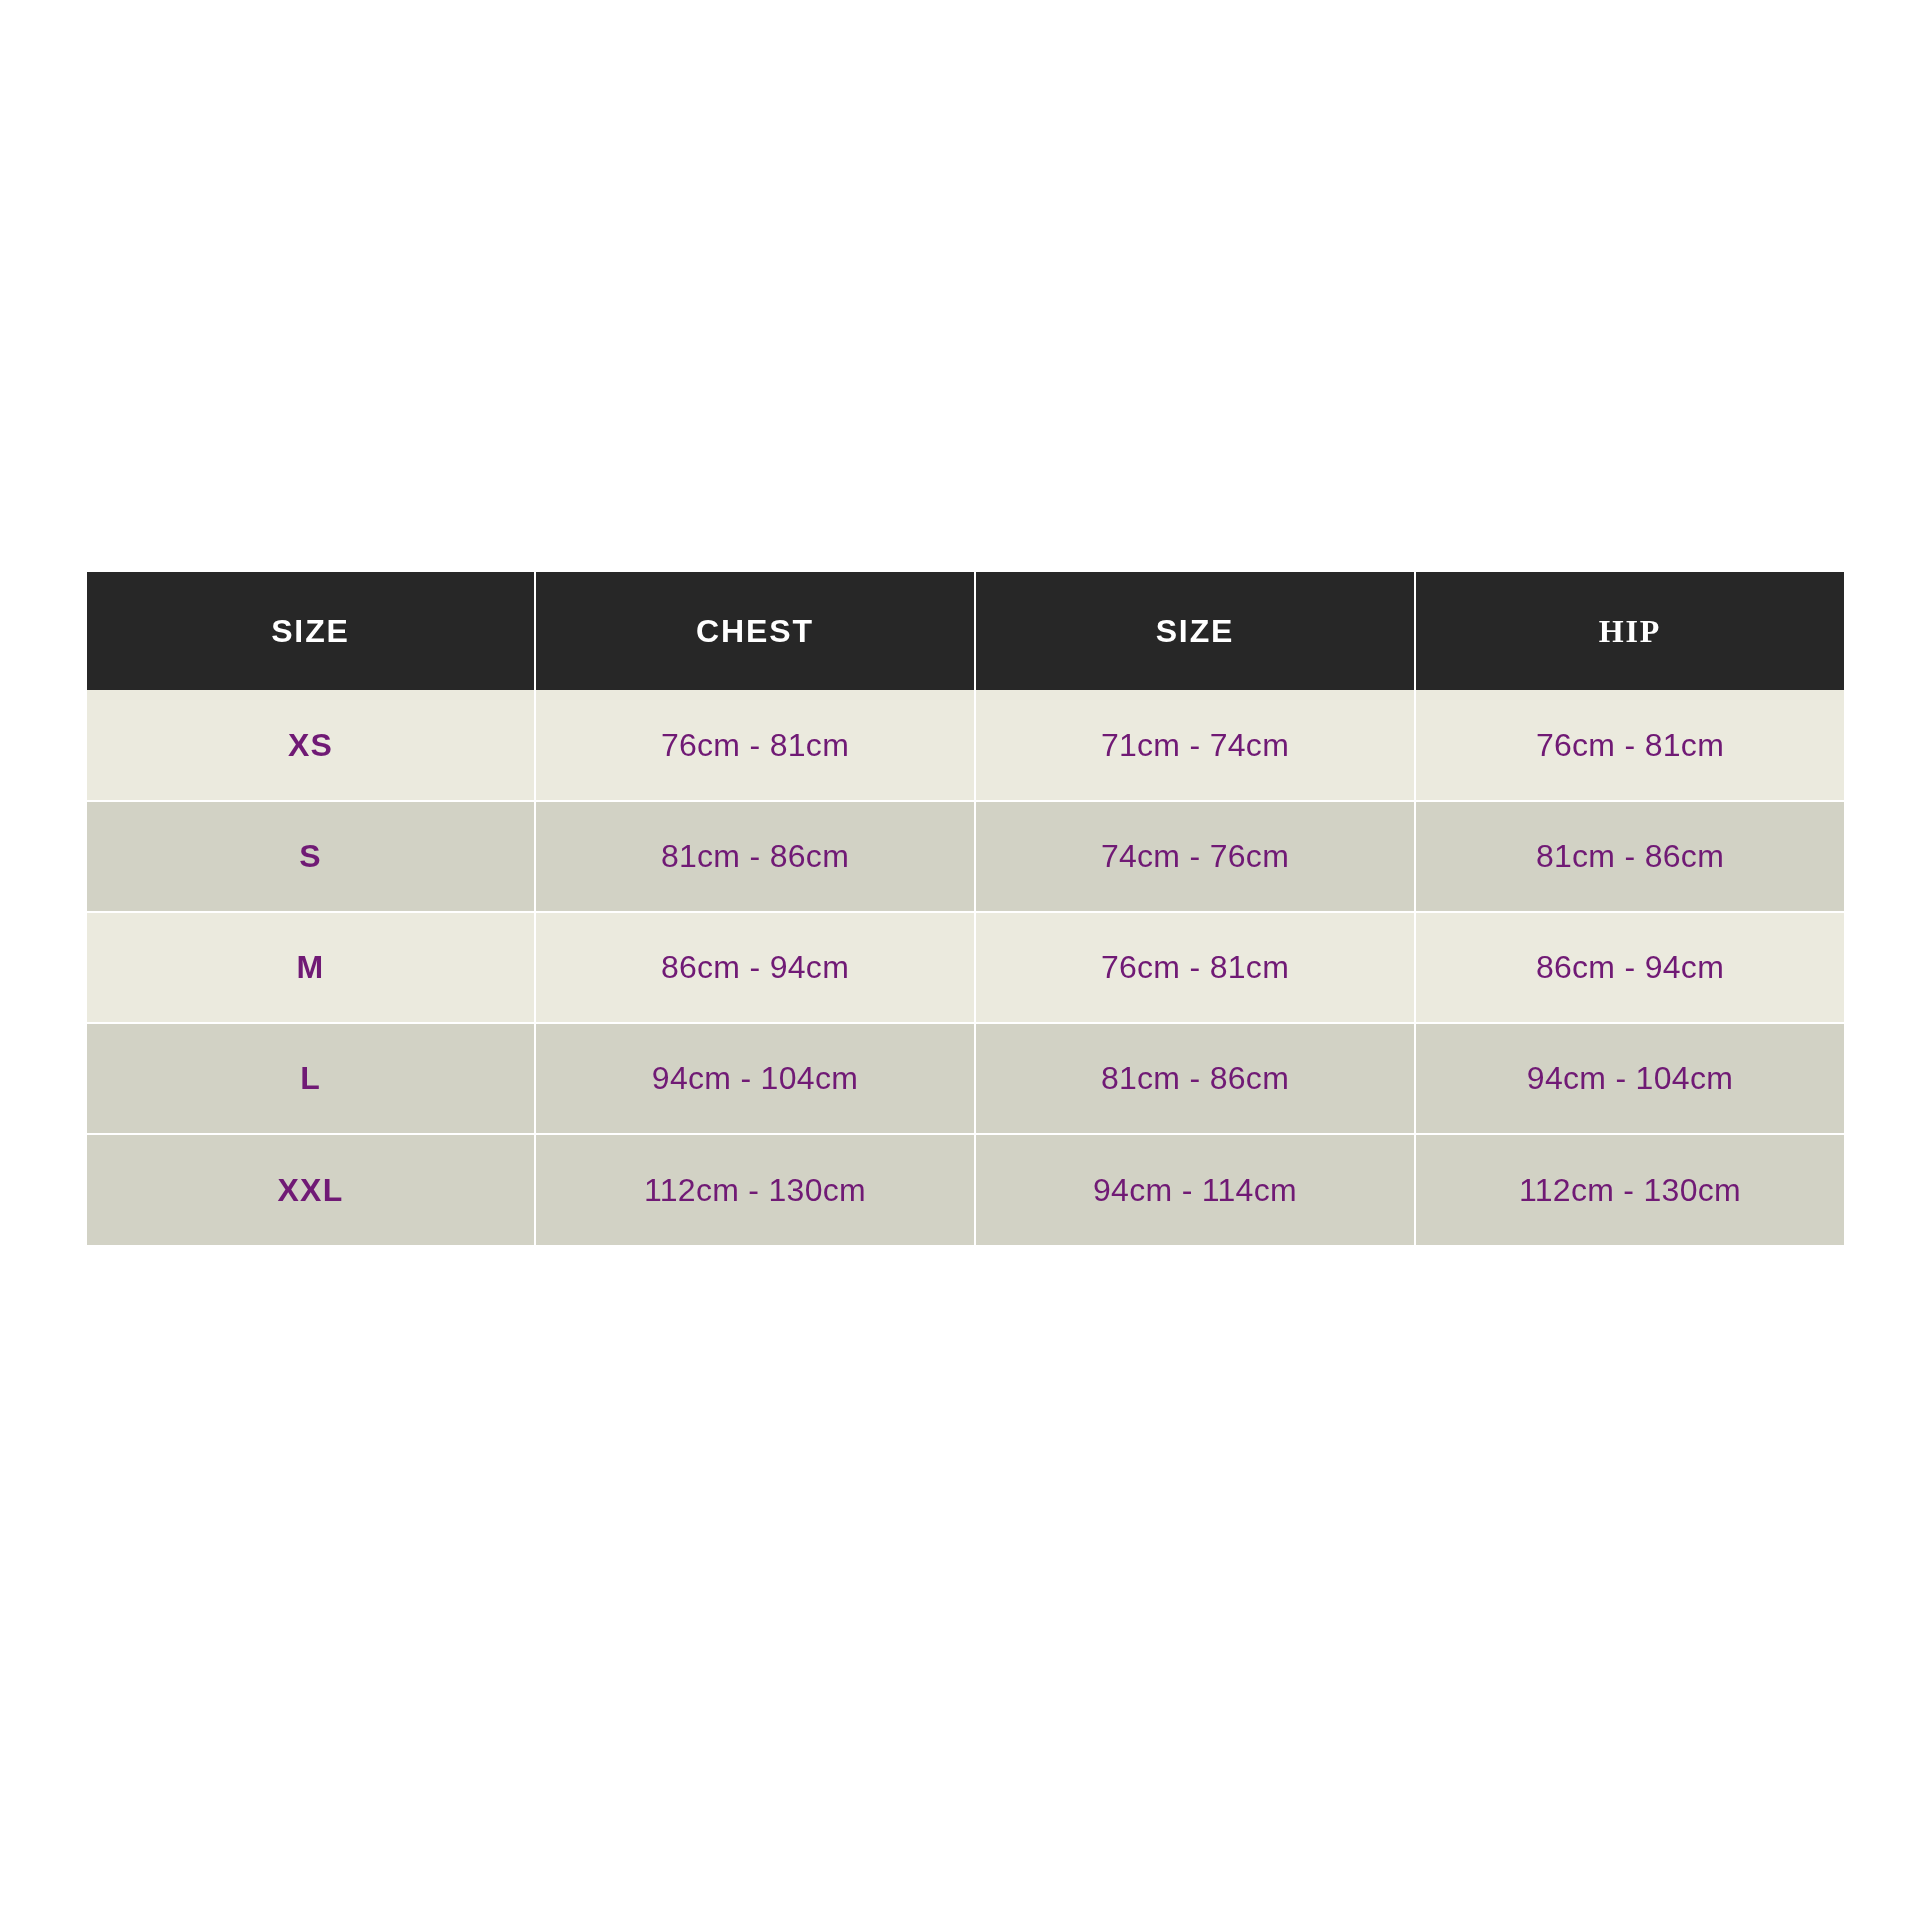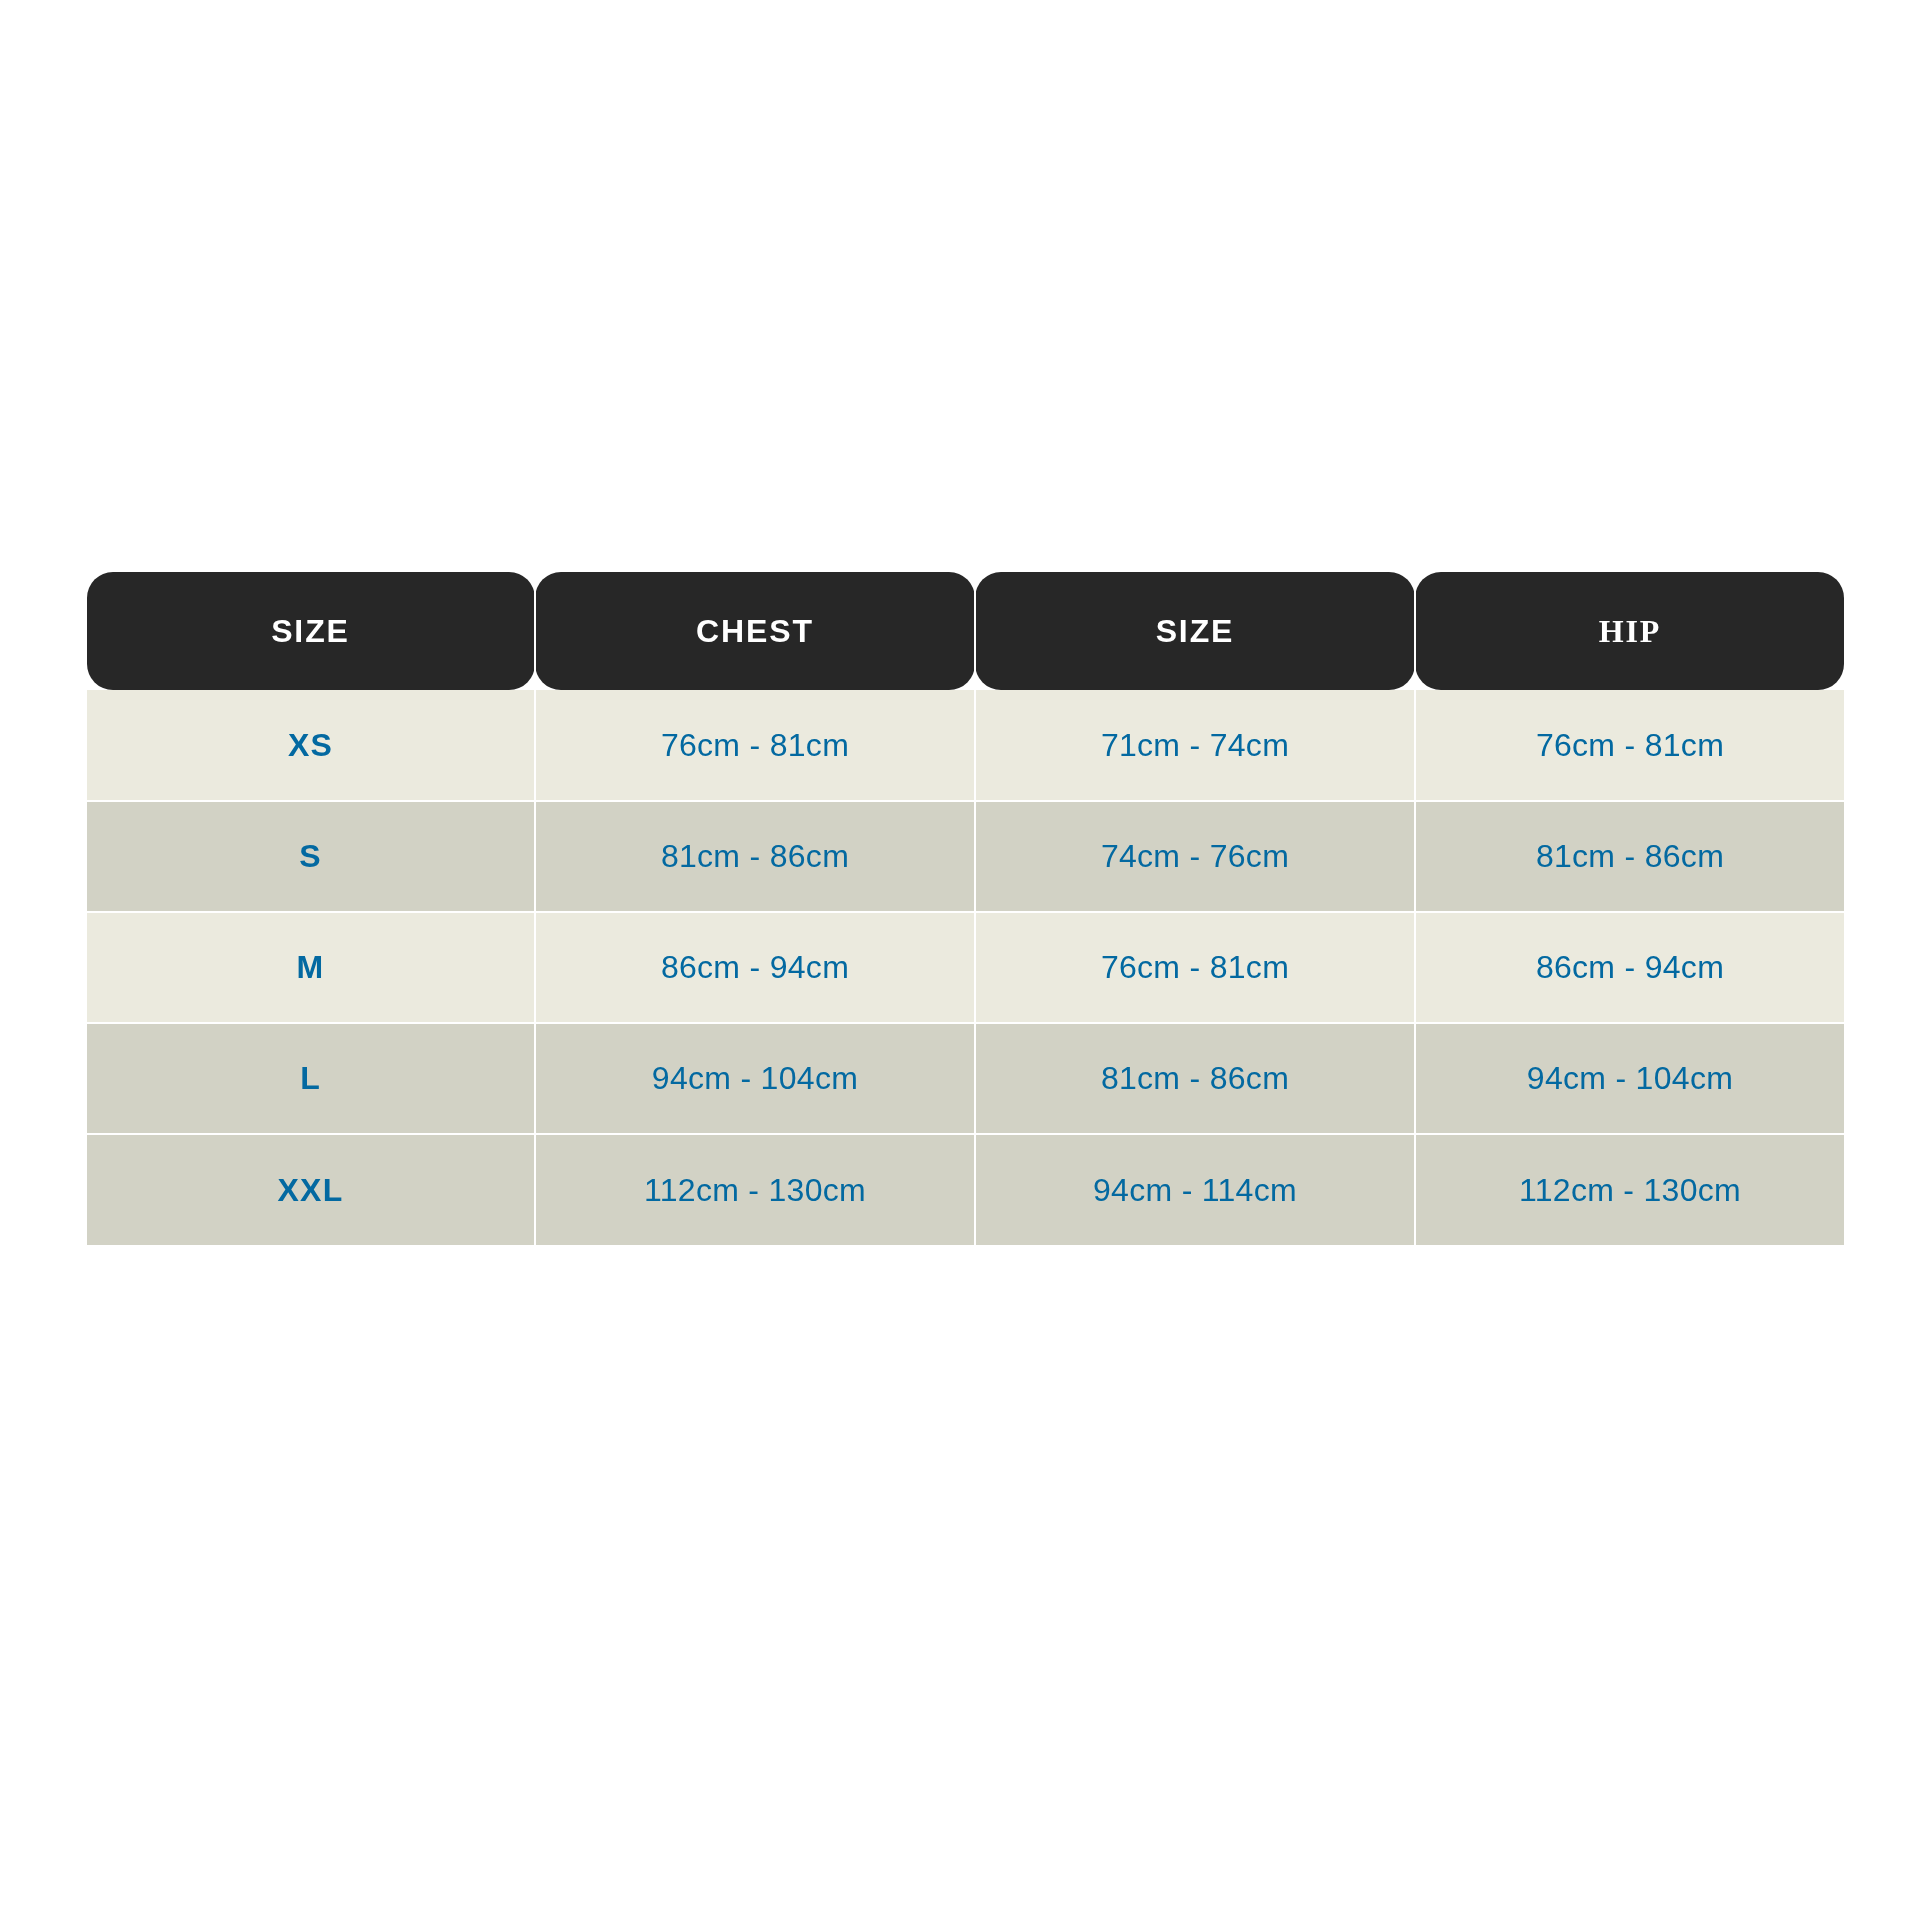--- a/index.html
+++ b/index.html
@@ -36,30 +36,29 @@
     background: #272727;
     color: #ffffff;
     font-size: 32px;
     font-weight: bold;
     letter-spacing: 1.9px;
     height: 118px;
     text-align: center;
     vertical-align: middle;
     border-right: 2.9px solid #ffffff;
     box-sizing: border-box;
-    border-radius: 26px;
   }
   #size-chart thead th:last-child { border-right: none; font-family: Liberation Serif, serif; }
 
   #size-chart tbody td {
     height: 111px;
     text-align: center;
     vertical-align: middle;
     font-size: 32px;
-    color: #0369a1;
+    color: #701a75;
     border-right: 2.9px solid #ffffff;
     border-bottom: 2.9px solid #ffffff;
     box-sizing: border-box;
     letter-spacing: 0.3px;
   }
   #size-chart tbody td:last-child { border-right: none; }
   #size-chart tbody tr:last-child td { border-bottom: none; margin-left: 32px; }
 
   #size-chart tbody td.size-cell {
     font-weight: bold;

